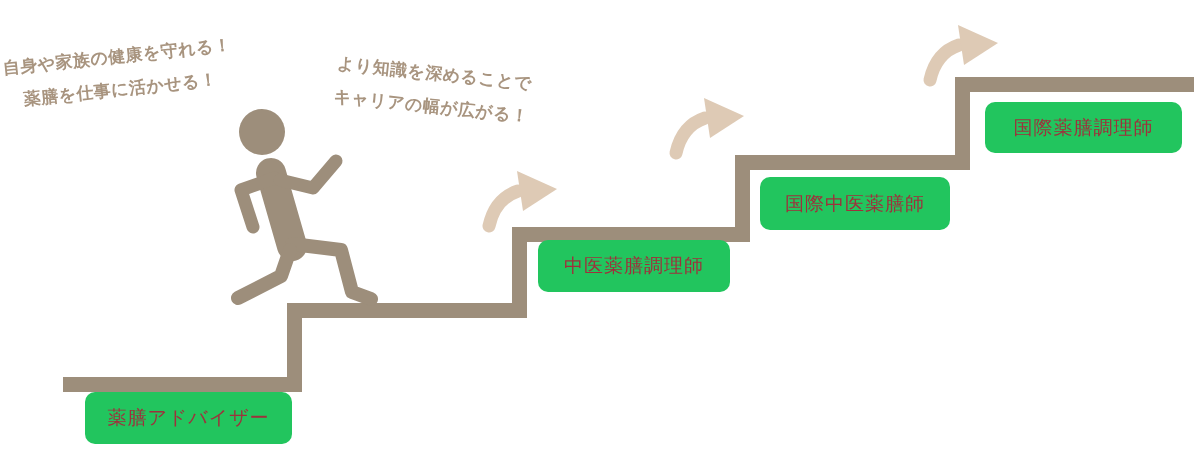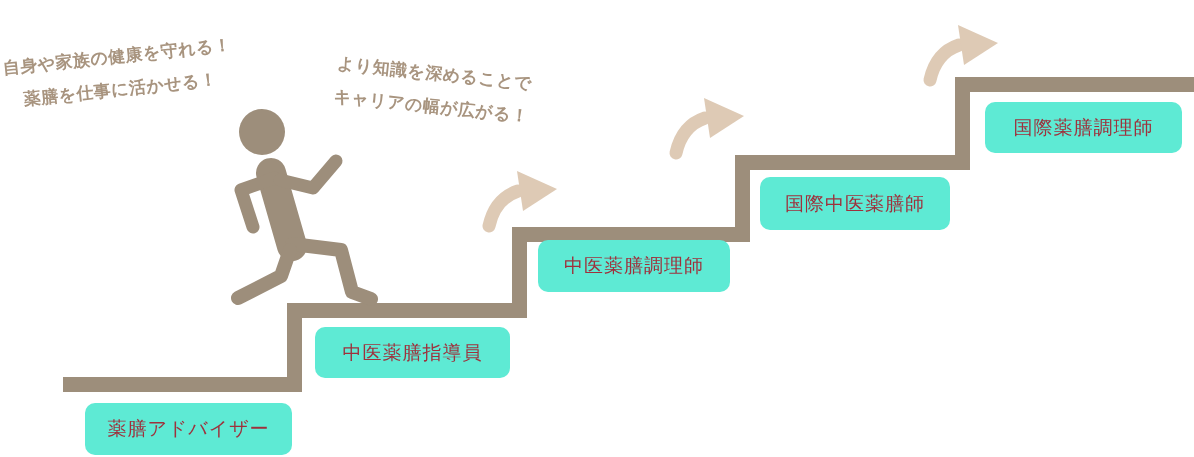--- a/index.html
+++ b/index.html
@@ -25,25 +25,25 @@
   .bubble1{left:-8px;top:-12px;width:254px;height:170px;}
   .bubble1 .bubble-text{transform:rotate(-6deg);}
   .bubble2{left:316px;top:28px;width:234px;height:124px;}
   .bubble2 .bubble-text{transform:rotate(6deg);}
   .tail{position:absolute;width:0;height:0;}
   .tail1{left:112px;bottom:-16px;border-top:36px solid var(--bubble_bg);
     border-right:30px solid transparent;transform:rotate(-12deg);}
   .tail2{left:88px;bottom:-20px;border-top:36px solid var(--bubble_bg);
     border-left:30px solid transparent;transform:rotate(12deg);}
   
-  .step-label{position:absolute;background:#5eead4;border-radius:10px;
+  .step-label{position:absolute;background:#22c55e;border-radius:10px;
     display:flex;align-items:center;justify-content:center;
     color:var(--label_text);font-size:19px;letter-spacing:1px;
     font-family:"Liberation Serif","DejaVu Serif",serif;white-space:nowrap;}
-  .sl1{left:85px;top:403px;width:207px;height:52px;align-items:center;}
+  .sl1{left:85px;top:392px;width:207px;height:52px;align-items:center;}
   .sl2{left:315px;top:327px;width:195px;height:51px;}
   .sl3{left:538px;top:240px;width:192px;height:52px;}
   .sl4{left:760px;top:177px;width:190px;height:53px;justify-content:center;}
   .sl5{left:985px;top:102px;width:197px;height:51px;}
 </style>
 </head>
 <body>
 
 <div id="canvas">
 
@@ -83,23 +83,20 @@
     <div class="tail tail2"></div>
     <div class="bubble-text">
       <div>より知識を深めることで</div>
       <div>キャリアの幅が広がる！</div>
     </div>
   </div>
 
   <div class="step-label sl1">
     <span>薬膳アドバイザー</span>
   </div>
-  <div class="step-label sl2">
-    <span>中医薬膳指導員</span>
-  </div>
   <div class="step-label sl3">
     <span>中医薬膳調理師</span>
   </div>
   <div class="step-label sl4">
     <span>国際中医薬膳師</span>
   </div>
   <div class="step-label sl5">
     <span>国際薬膳調理師</span>
   </div>
 

